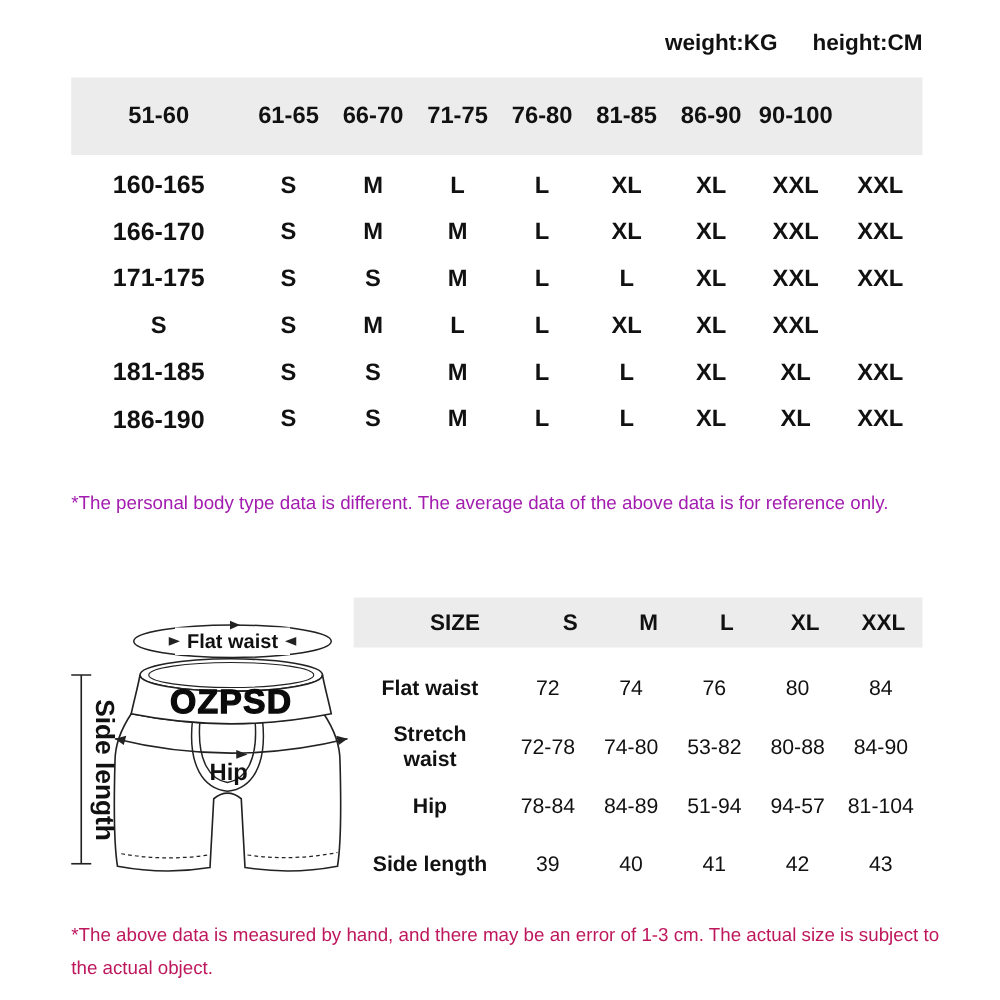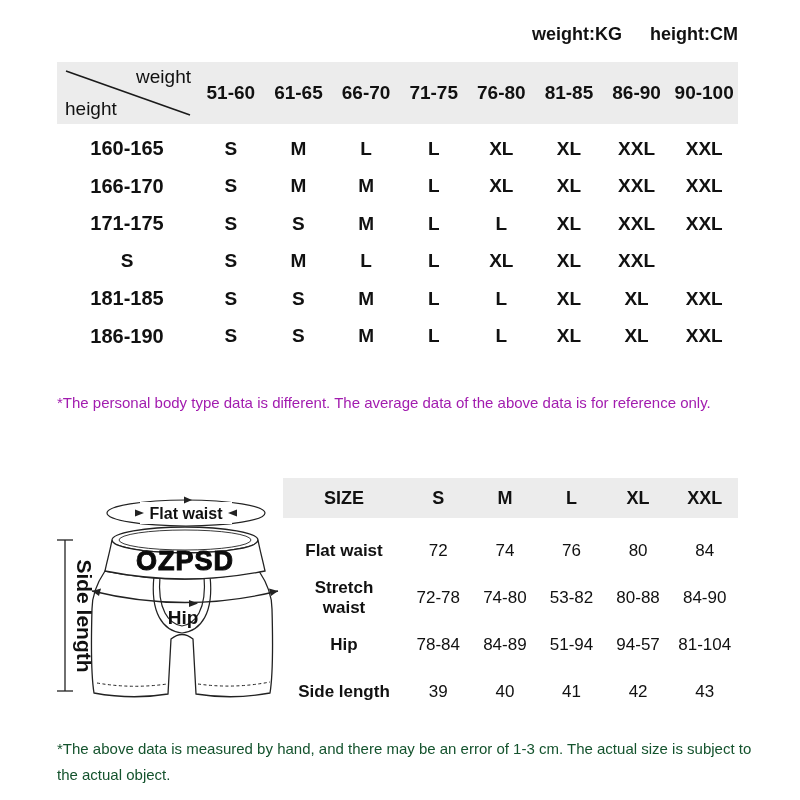--- a/index.html
+++ b/index.html
@@ -23,52 +23,45 @@
   .mx-label{text-align:center;font-size:20px;}
   .mx-cell{text-align:center;}
   .note1{position:absolute;left:57px;top:394px;width:720px;margin:0;font-size:15px;color:#a21caf;}
 
   
   .drawing{position:absolute;left:40px;top:483px;}
 
   
   .m2{position:absolute;left:283px;top:478px;width:455px;}
   .m2-header,.m2-row{display:grid;grid-template-columns:122px repeat(5,1fr);align-items:center;}
-  .m2-header{height:40px;background:#ececec;font-size:18px;font-weight:bold;}
+  .m2-header{height:40px;background:#ececec;font-size:18px;font-weight:bold;padding-left:20px;}
   .m2-hcell{text-align:center;}
   #m2-rows{margin-top:9px;}
   .m2-row{min-height:47px;font-size:17px;}
   .m2-label{display:flex;align-items:center;justify-content:center;
             font-weight:bold;font-size:17px;text-align:center;}
   .m2-label span{display:inline-block;max-width:98px;line-height:1.12;}
   .m2-val{text-align:center;}
 
   .note2{position:absolute;left:57px;top:736px;width:706px;margin:0;
-         font-size:15px;line-height:26px;color:#14532d;}
+         font-size:15px;line-height:26px;color:#be185d;}
   svg text{font-family:"Liberation Sans",sans-serif;}
 </style>
 </head>
 <body>
 
 <div class="stage">
 
   <div class="units">
     <span>weight:KG</span>
     <span>height:CM</span>
   </div>
 
   <div class="mx">
     <div class="mx-header" id="mx-header">
-      <div class="mx-corner">
-        <svg class="diag" width="140" height="62">
-          <line x1="9" y1="9" x2="133" y2="53" stroke="#1a1a1a" stroke-width="1.6"></line>
-        </svg>
-        <span class="cw">weight</span>
-        <span class="ch">height</span>
-      </div>
     <div class="mx-col">51-60</div>
         <div class="mx-col">61-65</div>
         <div class="mx-col">66-70</div>
         <div class="mx-col">71-75</div>
         <div class="mx-col">76-80</div>
         <div class="mx-col">81-85</div>
         <div class="mx-col">86-90</div>
         <div class="mx-col">90-100</div>
       </div>
     <div id="mx-rows">

